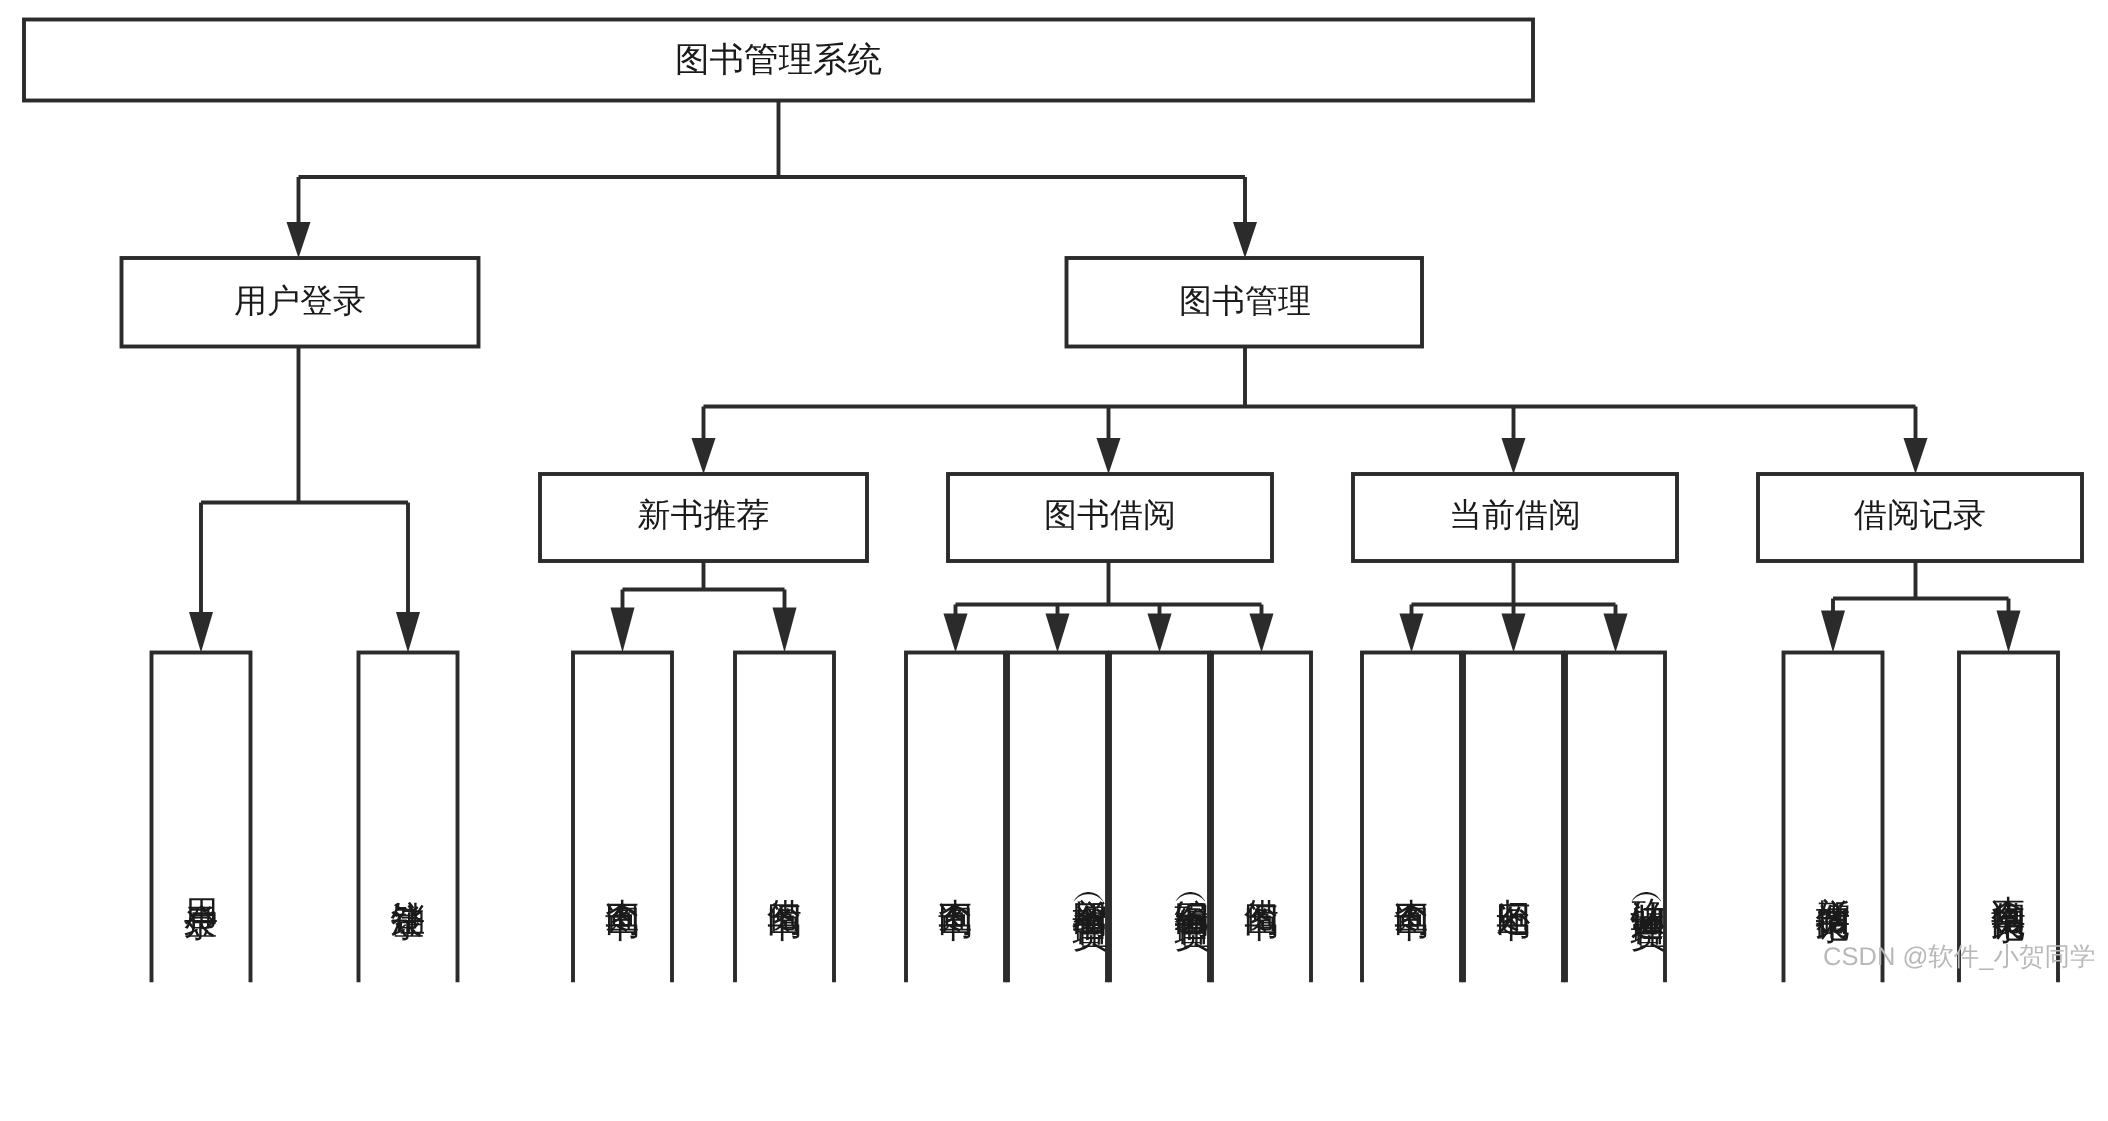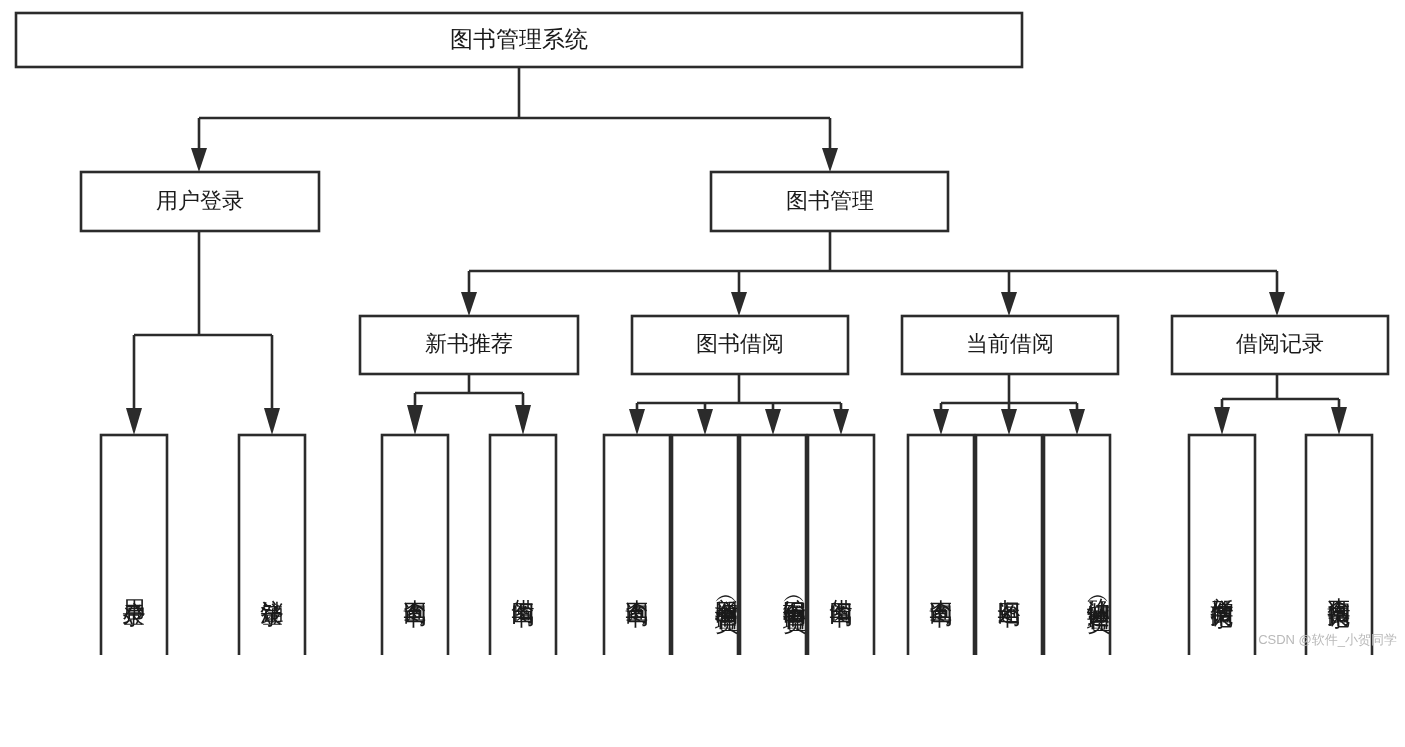--- a/index.html
+++ b/index.html
@@ -63,21 +63,21 @@
     color: #1a1a1a;
     letter-spacing: 2px;
     white-space: nowrap;
     pointer-events: none;
   }
   .watermark {
     position: absolute;
     right: 8px;
     bottom: 6px;
     font-family: "Liberation Sans", "DejaVu Sans", sans-serif;
-    font-size: 13px;
+    font-size: 17px;
     color: #b9b9b9;
     white-space: nowrap;
   }
 </style>
 </head>
 <body>
 
 <div id="stage">
 
   <svg id="diagram-svg" viewBox="0 0 1405 747">

